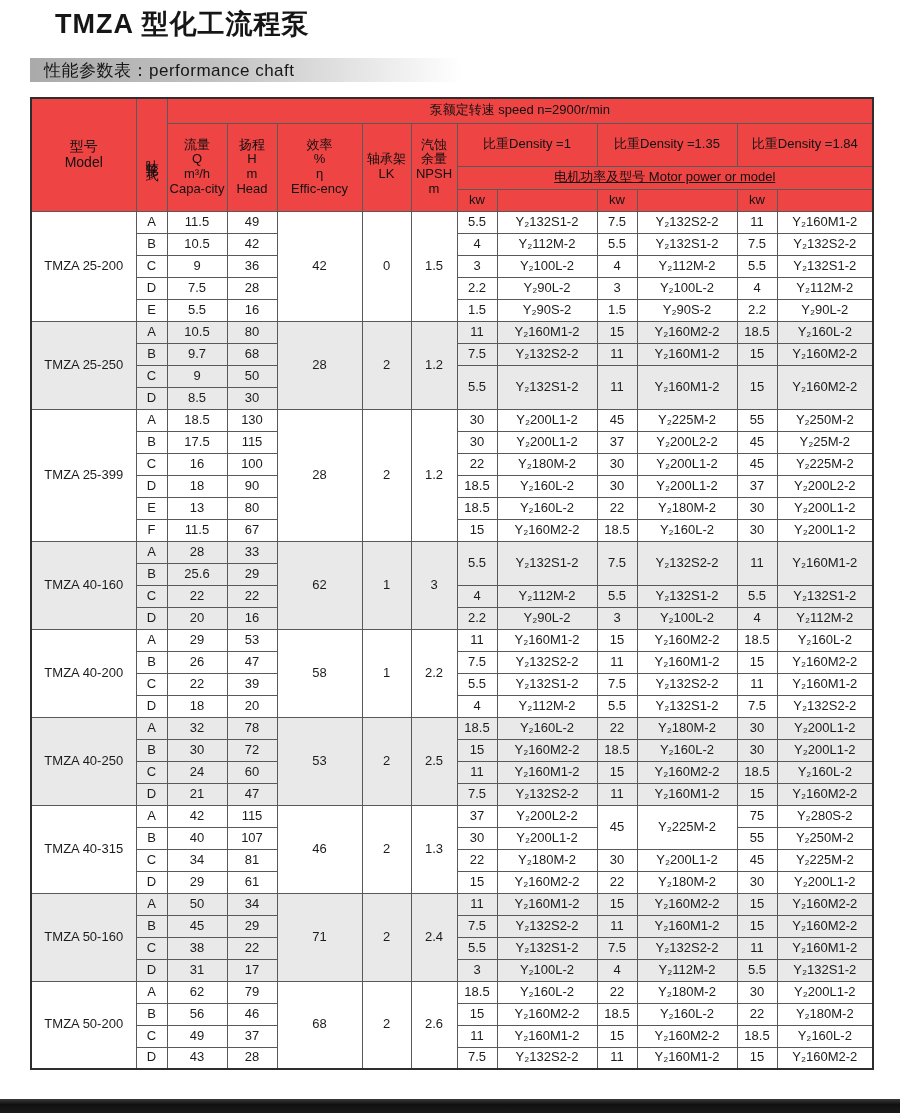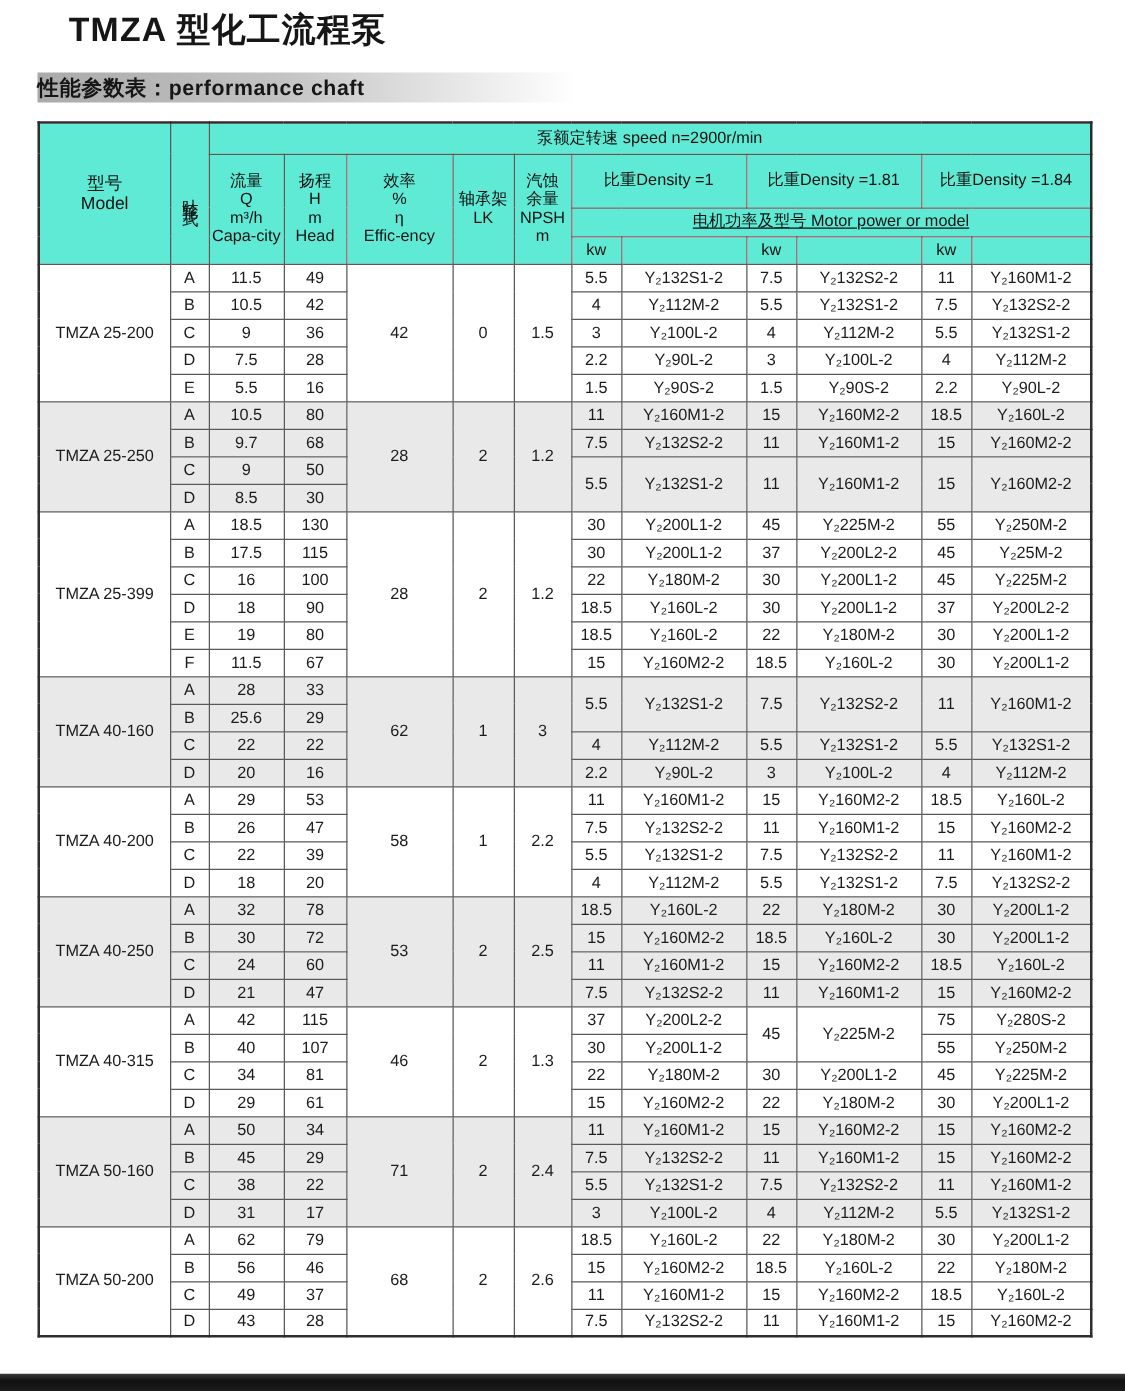--- a/index.html
+++ b/index.html
@@ -16,37 +16,37 @@
     position:absolute; left:55px; top:6px;
     font-size:27px; font-weight:bold; letter-spacing:1px; color:#161616;
   }
   .doc-subtitle {
     position:absolute; left:57px; top:40px;
     font-size:15px; color:#1c1c1c;
   }
   .section-bar {
     position:absolute; left:30px; top:58px; width:432px; height:24px;
     background:linear-gradient(to right,#aaaaaa 0%,#c3c3c3 45%,#efefef 85%,#ffffff 100%);
-    display:flex; align-items:center; 
-    font-size:17px; font-weight:bold; color:#161616; letter-spacing:0.5px;
+    display:flex; align-items:center; padding-left:14px;
+    font-size:17px; font-weight:normal; color:#161616; letter-spacing:0.5px;
   }
 
   table.perf {
     position:absolute; left:30px; top:97px;
     width:842px;
     border-collapse:collapse; table-layout:fixed;
     border:2px solid #2e2e2e;
   }
   .perf th, .perf td {
     border:1px solid #595959;
     text-align:center; vertical-align:middle;
     padding:0 1px; overflow:hidden;
     font-size:13px; line-height:1.12; font-weight:normal;
   }
-  .perf thead th { background:#5eead4; color:#111; }
+  .perf thead th { background:#ef4444; color:#111; }
   .perf thead tr:nth-child(1) { height:25px; }
   .perf thead tr:nth-child(2) { height:43px; }
   .perf thead tr:nth-child(3) { height:23px; }
   .perf thead tr:nth-child(4) { height:22px; }
   .perf tbody tr { height:22px; }
   .perf tbody td { background:#ffffff; }
   .perf tbody tr.alt td { background:#e9e9e9; }
 
   .speed-banner { text-align:center; padding-left:262px; font-size:14px; }
   .density-th { font-size:14px;margin-left:40px; }
@@ -123,21 +123,21 @@
           <span class="hline">轴承架</span>
           <span class="hline">LK</span>
         </th>
         <th rowspan="3">
           <span class="hline">汽蚀</span>
           <span class="hline">余量</span>
           <span class="hline">NPSH</span>
           <span class="hline">m</span>
         </th>
         <th colspan="2" class="density-th">比重Density =1</th>
-        <th colspan="2" class="density-th">比重Density =1.81</th>
+        <th colspan="2" class="density-th">比重Density =1.35</th>
         <th colspan="2" class="density-th">比重Density =1.84</th>
       </tr>
       <tr>
         <th colspan="6" class="motor-banner">电机功率及型号  Motor power or model</th>
       </tr>
       <tr>
         <th>kw</th>
         <th></th>
         <th>kw</th>
         <th></th>
@@ -290,21 +290,21 @@
           <td>90</td>
           <td>18.5</td>
           <td>Y₂160L-2</td>
           <td>30</td>
           <td>Y₂200L1-2</td>
           <td>37</td>
           <td>Y₂200L2-2</td>
         </tr>
         <tr>
           <td>E</td>
-          <td>19</td>
+          <td>13</td>
           <td>80</td>
           <td>18.5</td>
           <td>Y₂160L-2</td>
           <td>22</td>
           <td>Y₂180M-2</td>
           <td>30</td>
           <td>Y₂200L1-2</td>
         </tr>
         <tr>
           <td>F</td>

